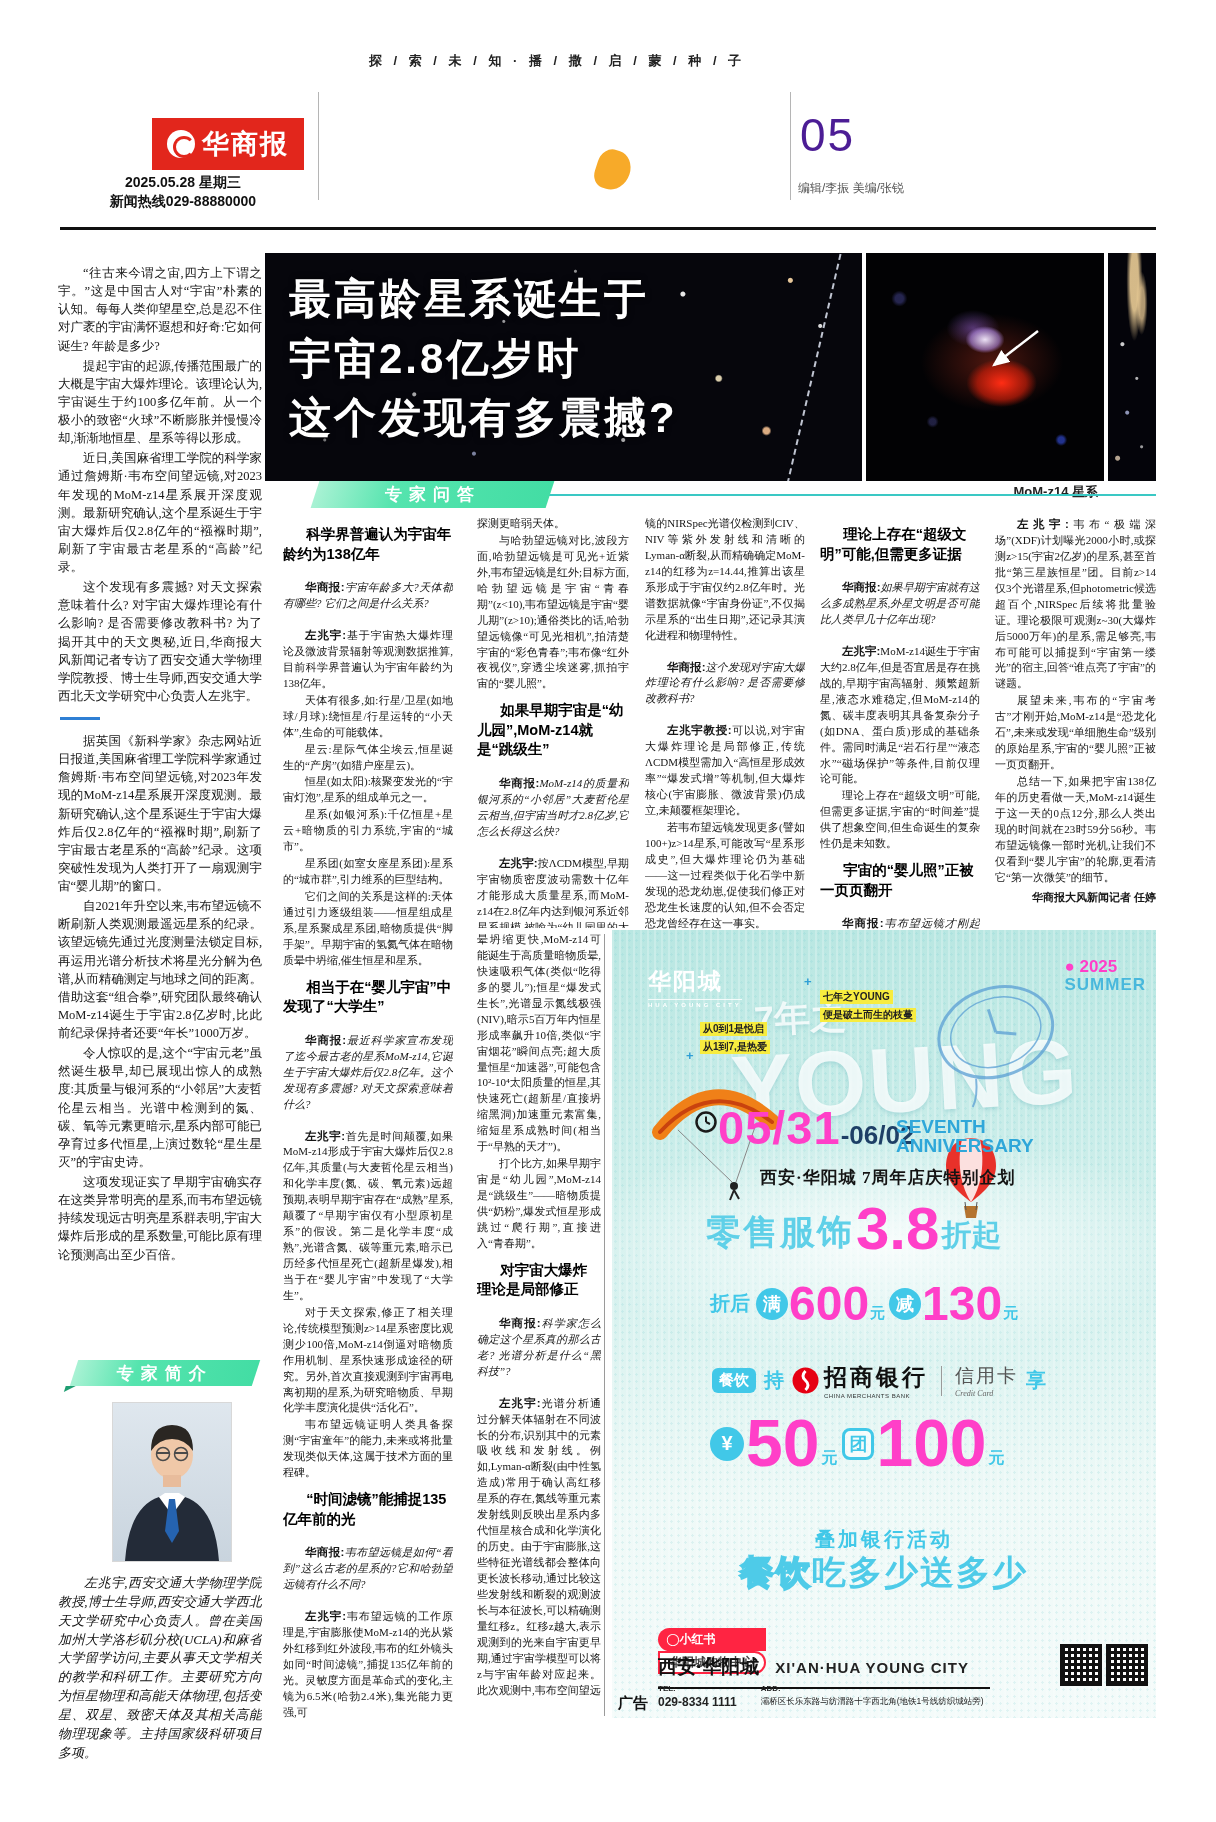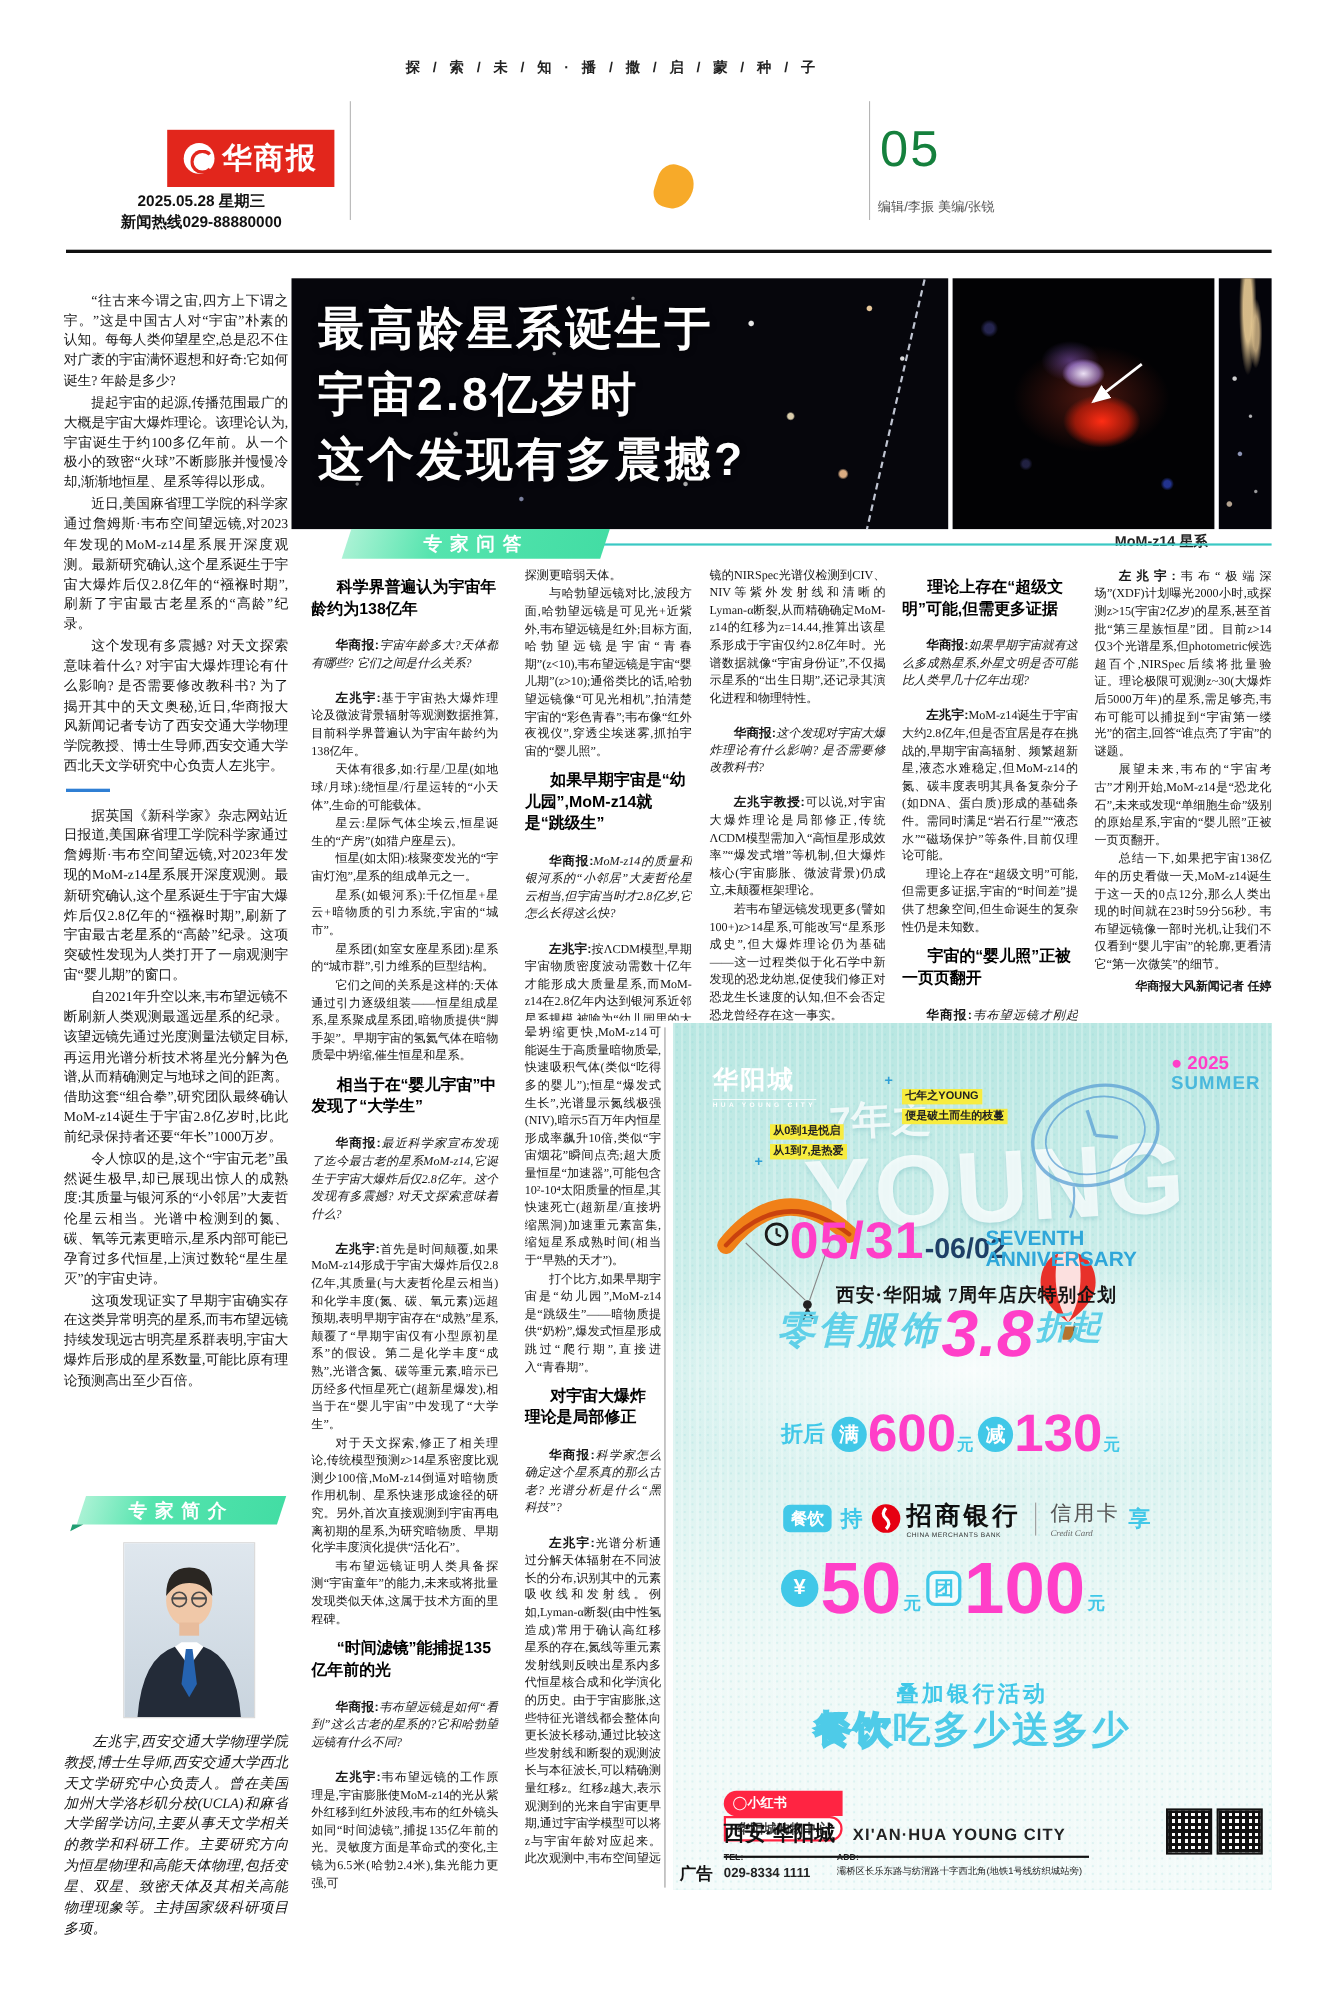--- a/index.html
+++ b/index.html
@@ -17,21 +17,21 @@
   .tagline{left:322px;top:52px;width:470px;text-align:center;font-family:var(--sans);font-weight:bold;font-size:13px;letter-spacing:4px;color:#222;}
   .paper-title{left:322px;top:74px;width:470px;height:140px;line-height:140px;text-align:center;font-family:var(--sans);font-weight:900;font-size:100px;letter-spacing:6px;color:var(--teal);z-index:2;}
   .title-accent{left:596px;top:150px;width:34px;height:40px;background:#f7a51d;border-radius:46% 54% 60% 40%;transform:rotate(18deg);z-index:3;opacity:.95;}
   .logo-box{left:152px;top:118px;width:152px;height:52px;background:var(--red);display:flex;align-items:center;justify-content:center;gap:7px;}
   .logo-emblem{width:28px;height:28px;border-radius:50%;background:#fff;position:relative;flex:0 0 auto;}
   .logo-emblem::after{content:"";position:absolute;left:6px;top:6px;width:16px;height:16px;border-radius:50%;border:3px solid var(--red);border-right-color:transparent;}
   .logo-text{color:#fff;font-family:var(--serif);font-weight:bold;font-size:27px;letter-spacing:2px;}
   .mast-date{left:58px;top:174px;width:250px;text-align:center;font-family:var(--sans);font-weight:bold;font-size:14px;}
   .mast-hotline{left:58px;top:193px;width:250px;text-align:center;font-family:var(--sans);font-weight:bold;font-size:14px;}
   .vrule{width:1px;background:#b5b5b5;}
-  .page-no{left:800px;top:108px;font-family:var(--sans);font-size:46px;color:#15803d;letter-spacing:2px;}
+  .page-no{left:800px;top:108px;font-family:var(--sans);font-size:46px;color:#4c1d95;letter-spacing:2px;}
   .credits{left:798px;top:180px;font-family:var(--sans);font-size:12px;color:#555;}
   .black-rule{left:60px;top:227px;width:1096px;height:3px;background:#101010;}
 
   
   .hero-left{left:265px;top:253px;width:597px;height:228px;overflow:hidden;background-color:#06060c;
     background-image:
       radial-gradient(circle at 88% 12%,rgba(255,220,170,.9) 0 2px,transparent 3px),
       radial-gradient(circle at 93% 32%,rgba(255,255,255,.85) 0 1.5px,transparent 2.5px),
       radial-gradient(circle at 70% 18%,rgba(255,255,255,.9) 0 2px,transparent 3px),
       radial-gradient(circle at 76% 55%,rgba(255,240,200,.85) 0 2.5px,transparent 4px),
@@ -110,21 +110,21 @@
   .chip{display:inline-block;background:#f7ec3f;color:#222;font-family:var(--sans);font-weight:bold;font-size:10px;line-height:1.35;padding:0 3px;text-align:right;}
   .ad-plus{color:#2f9fd6;font-family:var(--sans);font-weight:900;font-size:13px;}
   .watermark{left:118px;top:56px;width:440px;z-index:1;color:rgba(255,255,255,.8);font-family:var(--sans);font-weight:900;transform:rotate(-3deg);text-shadow:0 2px 4px rgba(120,190,195,.45);}
   .watermark .cn7{font-size:36px;display:block;margin-left:26px;}
   .watermark .en{font-size:92px;letter-spacing:2px;line-height:.92;}
   .ad-date{left:106px;top:170px;display:flex;align-items:baseline;z-index:3;justify-content:flex-end;}
   .ad-date .d1{color:var(--pink);font-family:var(--sans);font-weight:900;font-size:47px;letter-spacing:1px;}
   .ad-date .d2{color:var(--navy);font-family:var(--sans);font-weight:900;font-size:26px;}
   .ad-anniv{left:284px;top:188px;color:#2fa7d9;font-family:var(--sans);font-weight:900;font-size:19px;line-height:.98;z-index:3;}
   .ad-subtitle{left:148px;top:236px;font-family:var(--serif);font-weight:bold;font-size:17px;color:#141414;z-index:3;letter-spacing:1px;}
-  .ad-retail{left:94px;top:256px;display:flex;align-items:flex-start;z-index:3;font-style:italic;}
+  .ad-retail{left:94px;top:272px;display:flex;align-items:flex-end;z-index:3;}
   .ad-retail .t{color:#5fd0e8;font-family:var(--sans);font-weight:900;font-size:35px;letter-spacing:2px;}
   .ad-retail .n{color:var(--pink);font-family:var(--sans);font-weight:900;font-size:60px;line-height:.9;margin:0 2px;}
   .ad-retail .t2{color:#5fd0e8;font-family:var(--sans);font-weight:900;font-size:30px;}
   .ad-after{left:98px;top:352px;display:flex;align-items:center;z-index:3;}
   .ad-after .lbl{color:var(--adblue);font-family:var(--sans);font-weight:900;font-size:20px;margin-right:6px;}
   .badge{width:32px;height:32px;border-radius:50%;background:var(--adblue);color:#fff;font-family:var(--sans);font-weight:900;font-size:18px;display:flex;align-items:center;justify-content:center;flex:0 0 auto;}
   .ad-after .num{color:var(--pink);font-family:var(--sans);font-weight:900;font-size:48px;line-height:.9;margin:0 1px;}
   .ad-after .yuan{color:var(--adblue);font-family:var(--sans);font-weight:900;font-size:15px;align-self:flex-end;margin:0 4px 2px 0;}
   .ad-dining{left:100px;top:432px;display:flex;align-items:center;gap:8px;z-index:3;}
   .tagbadge{background:var(--adblue);color:#fff;font-family:var(--sans);font-weight:900;font-size:15px;padding:3px 7px;border-radius:6px;}

